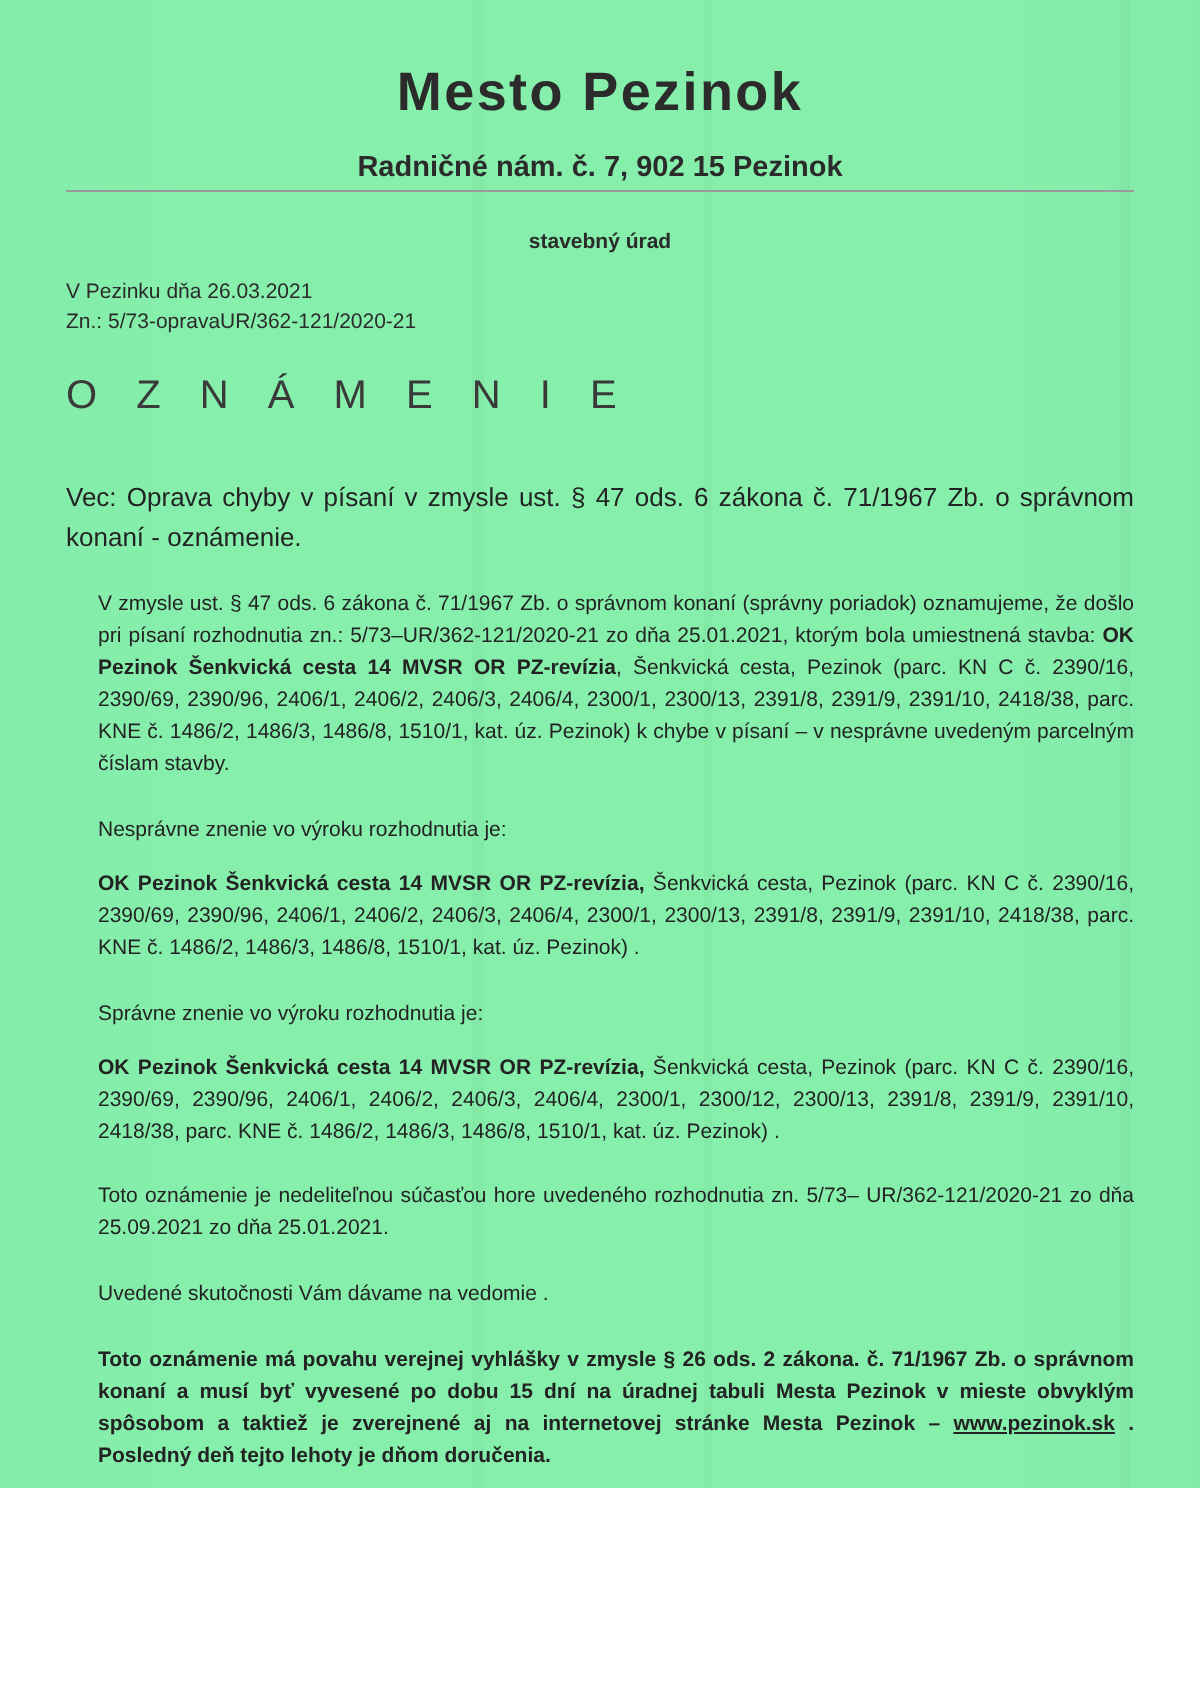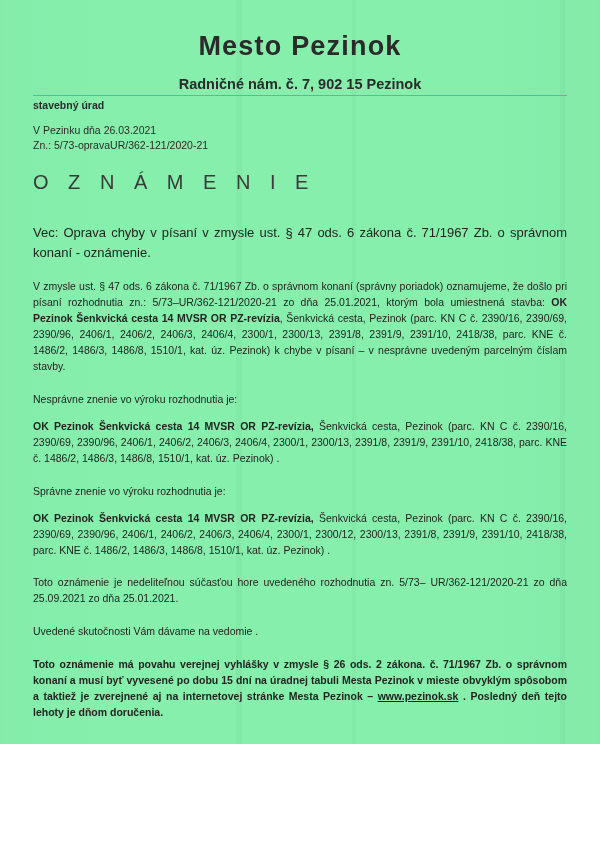--- a/index.html
+++ b/index.html
@@ -59,25 +59,25 @@
     font-weight: bold;
     color: #2b2b2b;
     margin-top: 14px;
   }
   .header-rule {
     border: 0;
     border-top: 1px solid #9a9a9a;
     margin: 3px 0 0 0;
   }
   .org-dept {
-    text-align: left;
+    text-align: center;
     font-size: 10.5px;
     font-weight: bold;
     color: #2b2b2b;
-    margin-top: 3px;
+    margin-top: 19px;
   }
 
   
   .meta {
     margin-top: 12px;
     font-size: 10.5px;
     line-height: 1.45;
     color: #2b2b2b;
   }
 
@@ -96,21 +96,21 @@
     font-size: 13px;
     line-height: 1.5;
     text-align: justify;
     color: #232323;
   }
   p.body-para {
     font-size: 10.5px;
     line-height: 1.52;
     text-align: justify;
     color: #232323;
-    margin: 17px 0 0 0;
+    margin: 17px 0 0 16px;
   }
   p.tight { margin-top: 11px; }
   .b { font-weight: bold; }
   .bold-para {
     font-weight: bold;
   }
   .underline { text-decoration: underline; }
 
   
   .sign-zone {

